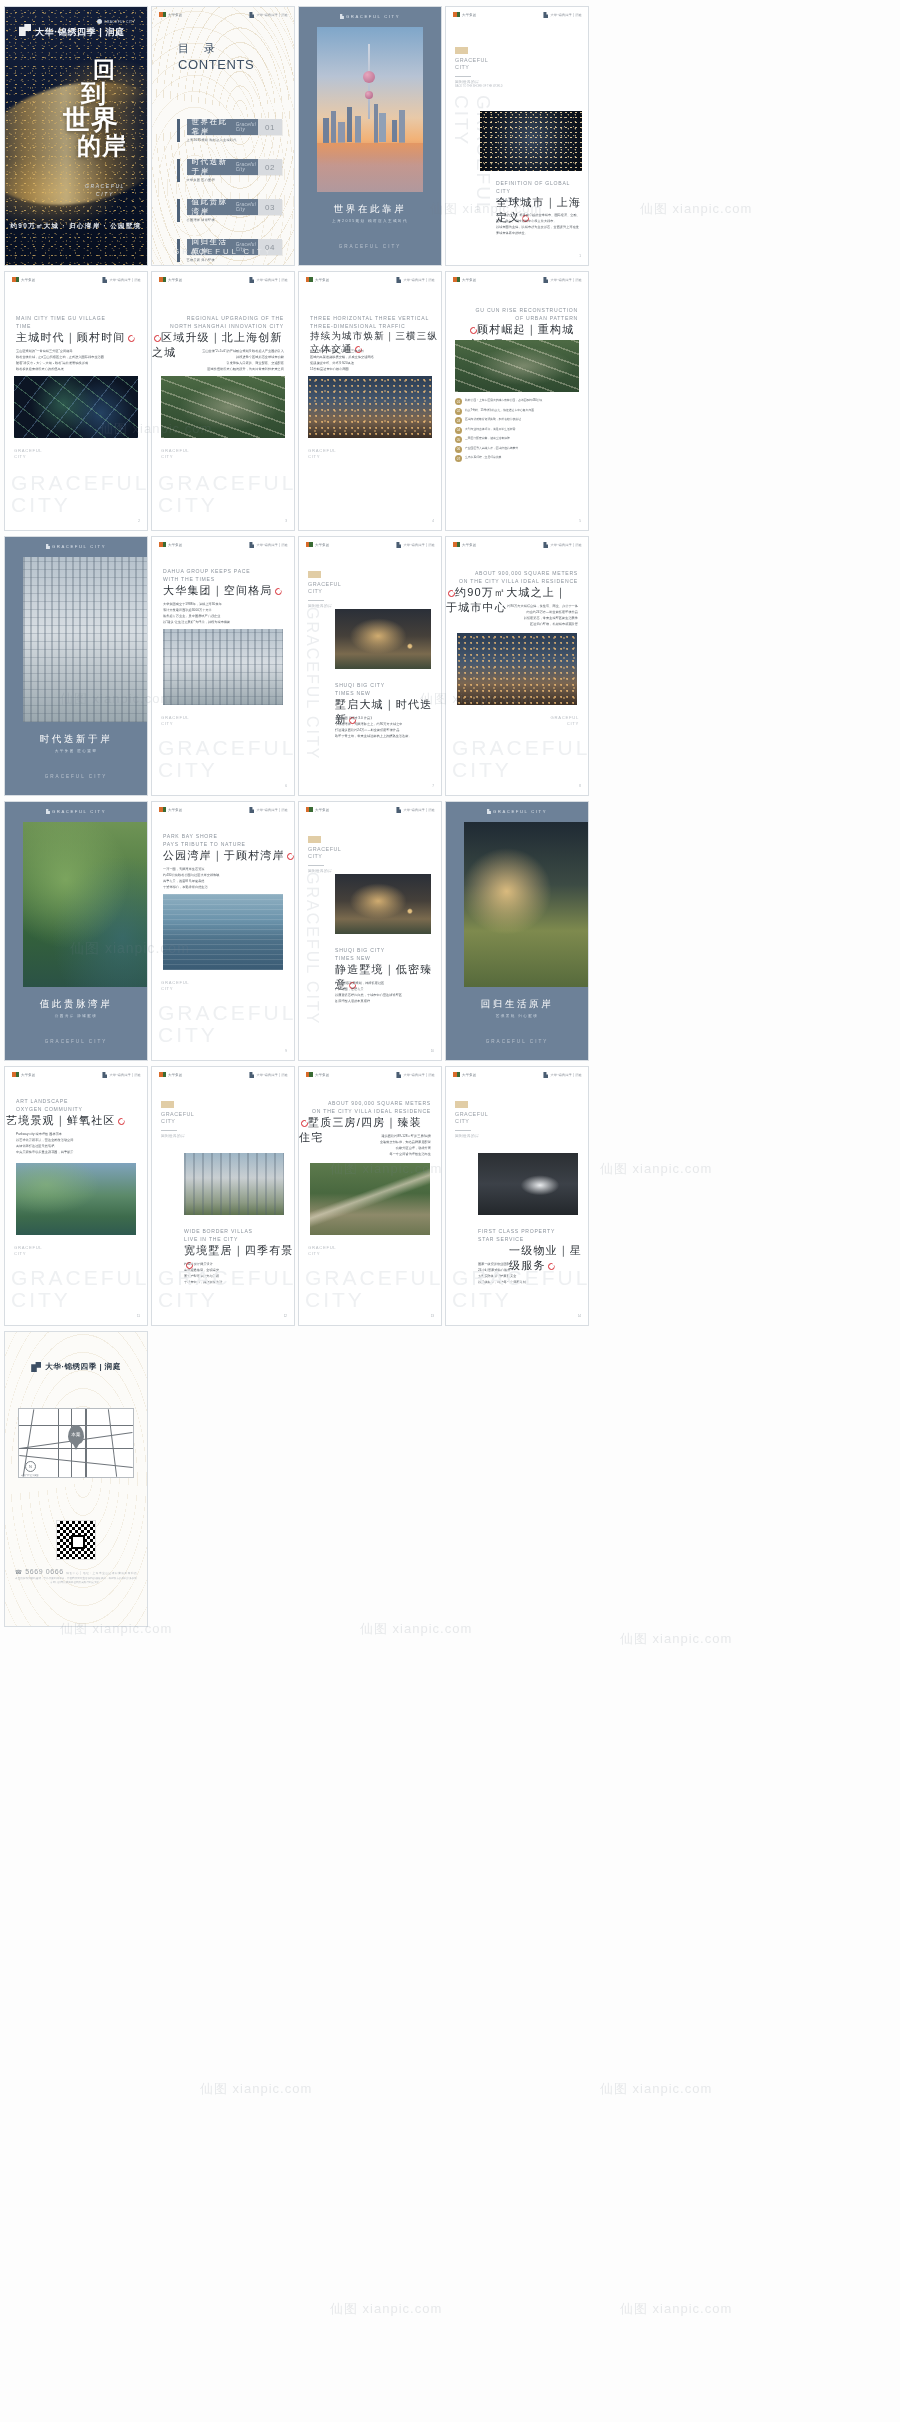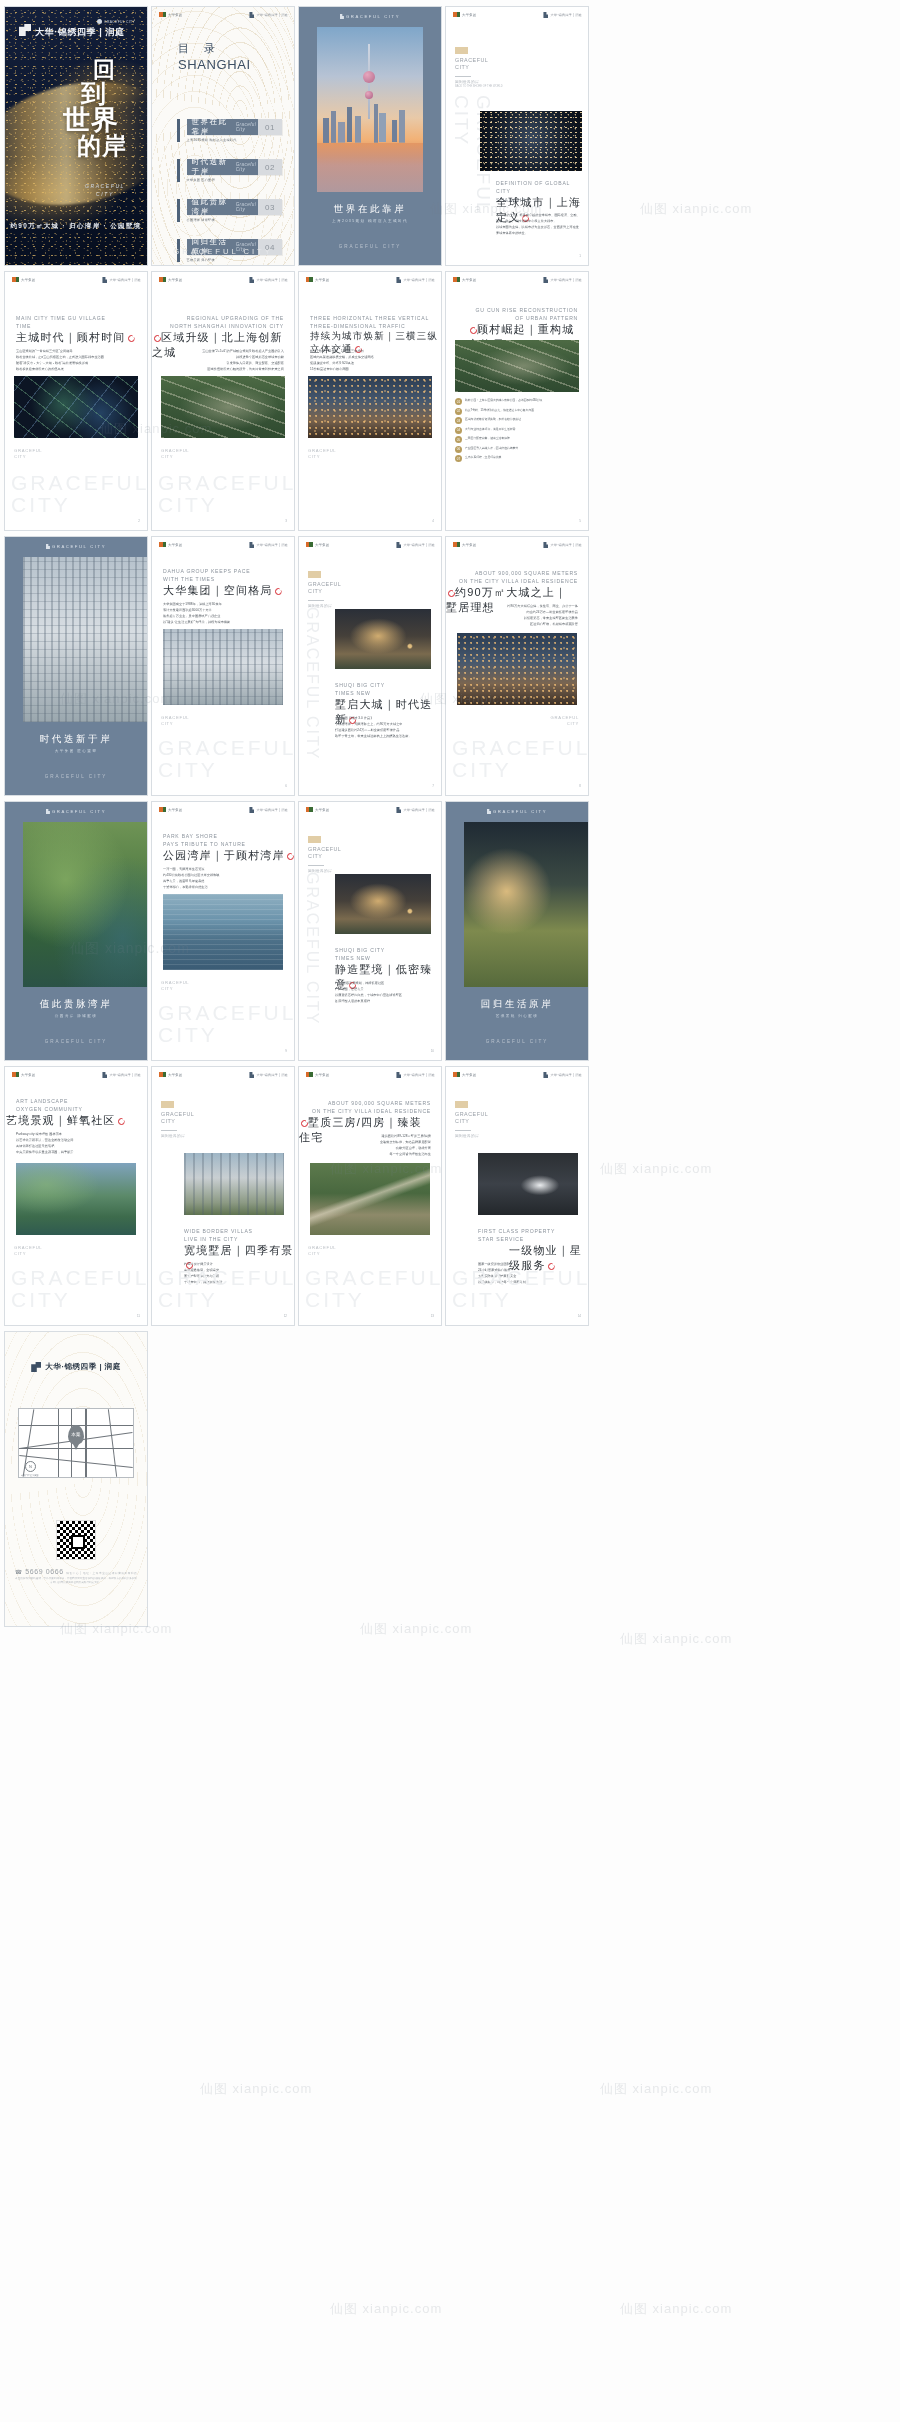--- a/index.html
+++ b/index.html
@@ -332,21 +332,21 @@
     <div class="page contents">
       <div class="logo-bar">
         <span class="logo-sq"></span>
         <span class="logo-txt">大华集团</span>
       </div>
       <div class="corner-logo">
         <span class="mk"></span>
         <span class="cl">大华·锦绣四季 | 润庭</span>
       </div>
       <div class="title-cn">目 录</div>
-      <div class="title-en">SHANGHAI</div>
+      <div class="title-en">CONTENTS</div>
 
       <div class="toc-list">
         <div class="toc-item">
           <div class="toc-bar"></div>
           <div class="toc-main">
             <div class="toc-row">
               <div class="toc-label">
                 <span class="cn">世界在此靠岸</span>
                 <span class="sig">Graceful City</span>
               </div>
@@ -654,21 +654,21 @@
         <span class="logo-sq"></span>
         <span class="logo-txt">大华集团</span>
       </div>
       <div class="corner-logo">
         <span class="mk"></span>
         <span class="cl">大华·锦绣四季 | 润庭</span>
       </div>
       <div class="en-head r" style="position:absolute;right:10px;left:12px;top:32px;white-space:pre-line;">ABOUT 900,000 SQUARE METERS
 ON THE CITY VILLA IDEAL RESIDENCE</div>
       <div class="cn-head r" style="position:absolute;right:10px;top:48px;">
-        <span class="redmark"></span><span>约90万㎡大城之上｜墅居理想</span>
+        <span class="redmark"></span><span>约90万㎡大城之上｜于城市中心</span>
       </div>
       <div class="body-txt r" style="position:absolute;right:10px;left:16px;top:66px;white-space:pre-line;text-align:right;">约90万方大城综合体，集住宅、商业、办公于一体
 内含约24万方二期全新低密墅境作品
 以低密姿态，带来主城墅区新生活美学
 匠造归心墅境，礼献城市精英阶层</div>
       <div class="imgbox ph-dusk" style="left:11px;right:11px;top:96px;height:72px;"></div>
       <div class="tiny-gc" style="top:178px;right:9px;left:auto;text-align:right;">
         <span>GRACEFUL</span><br>
         <span>CITY</span>
       </div>

